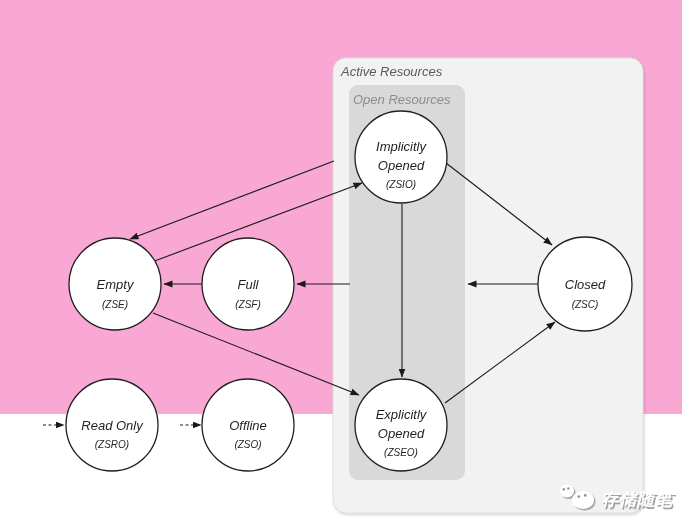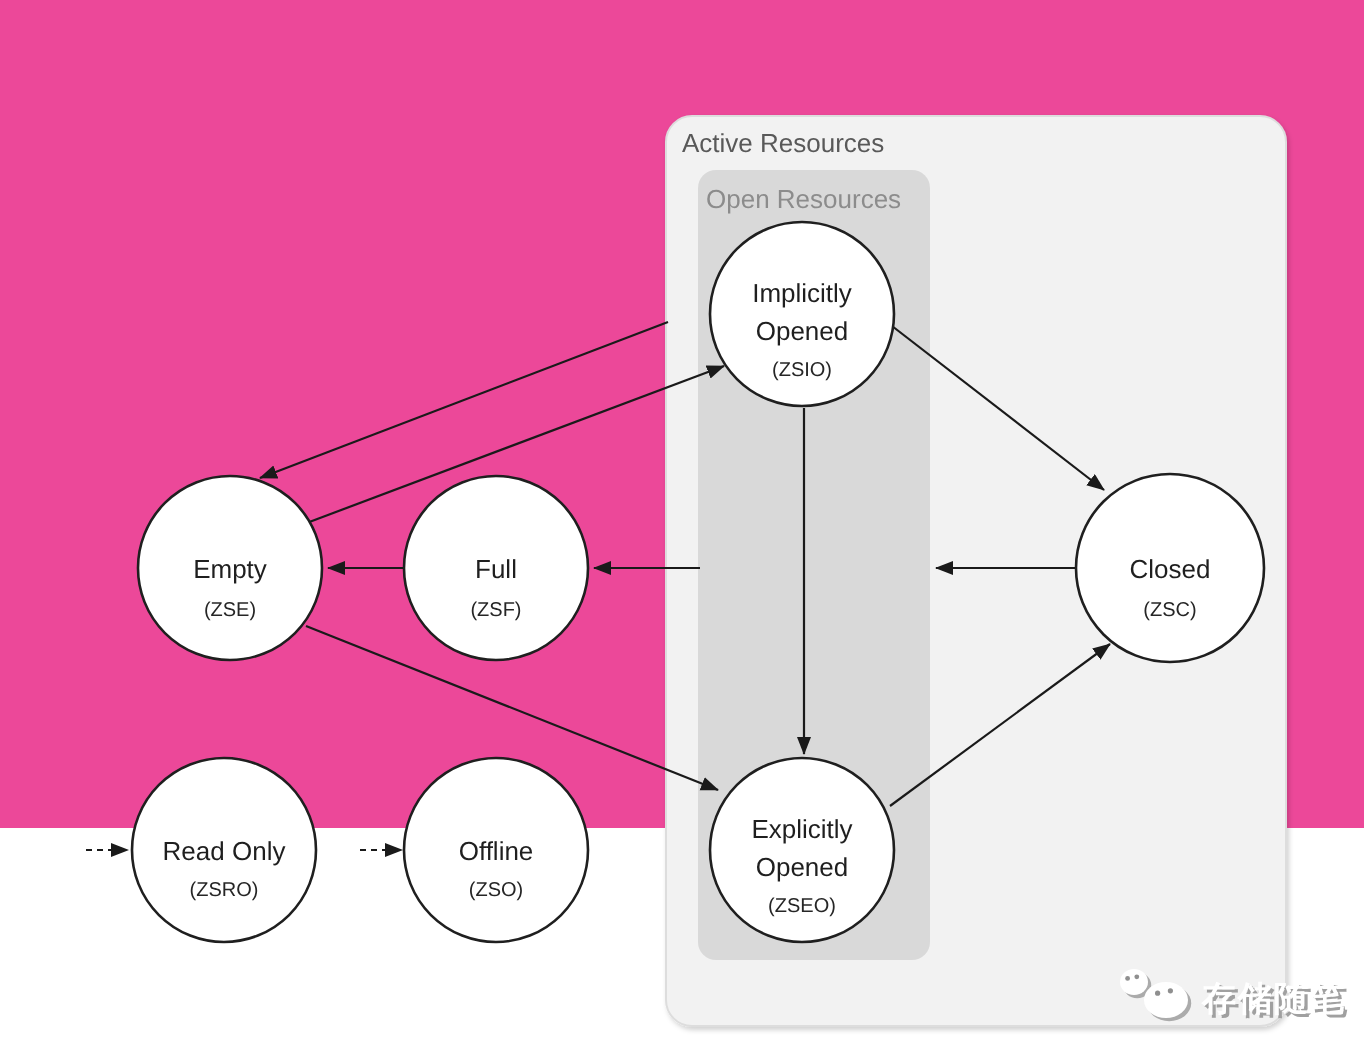--- a/index.html
+++ b/index.html
@@ -1,19 +1,19 @@
 <!DOCTYPE html>
 <html><head>
 <meta charset="utf-8">
 <title>Diagram</title>
 <style>
   html,body{margin:0;padding:0;background:#ffffff;}
   body{width:682px;height:526px;overflow:hidden;
        font-family:"Liberation Sans","DejaVu Sans",sans-serif;}
-  .canvas{position:relative;width:682px;height:414px;background:#ec4899;}
+  .canvas{position:relative;width:682px;height:414px;background:#f9a8d4;font-style:italic;}
   svg{display:block;}
   .group-label{font-size:13px;}
   .state-name{font-size:13px;fill:#1f1f1f;text-anchor:middle;}
   .state-code{font-size:10px;fill:#262626;text-anchor:middle;}
   .edge{stroke:#1a1a1a;stroke-width:1.1;fill:none;}
   .edge-dashed{stroke-dasharray:3 2.5;}
   .state-circle{stroke:#1f1f1f;stroke-width:1.3;}
   .wm-text{font-size:17px;font-weight:bold;letter-spacing:1px;}
 </style>
 </head>

